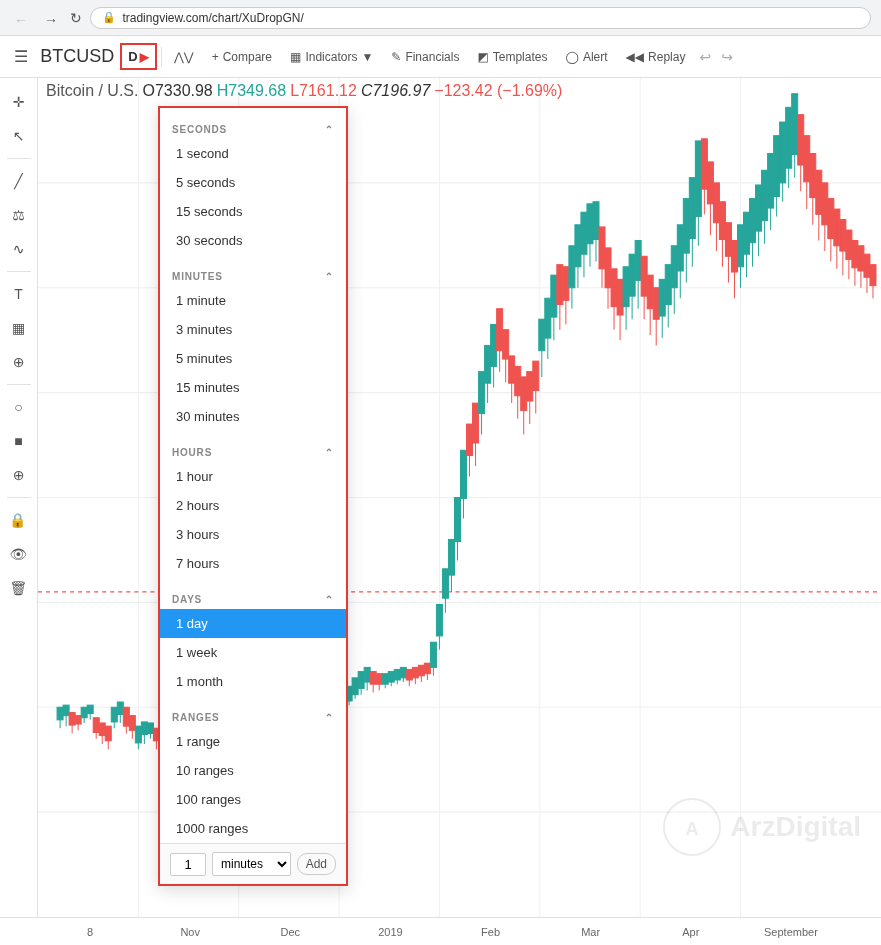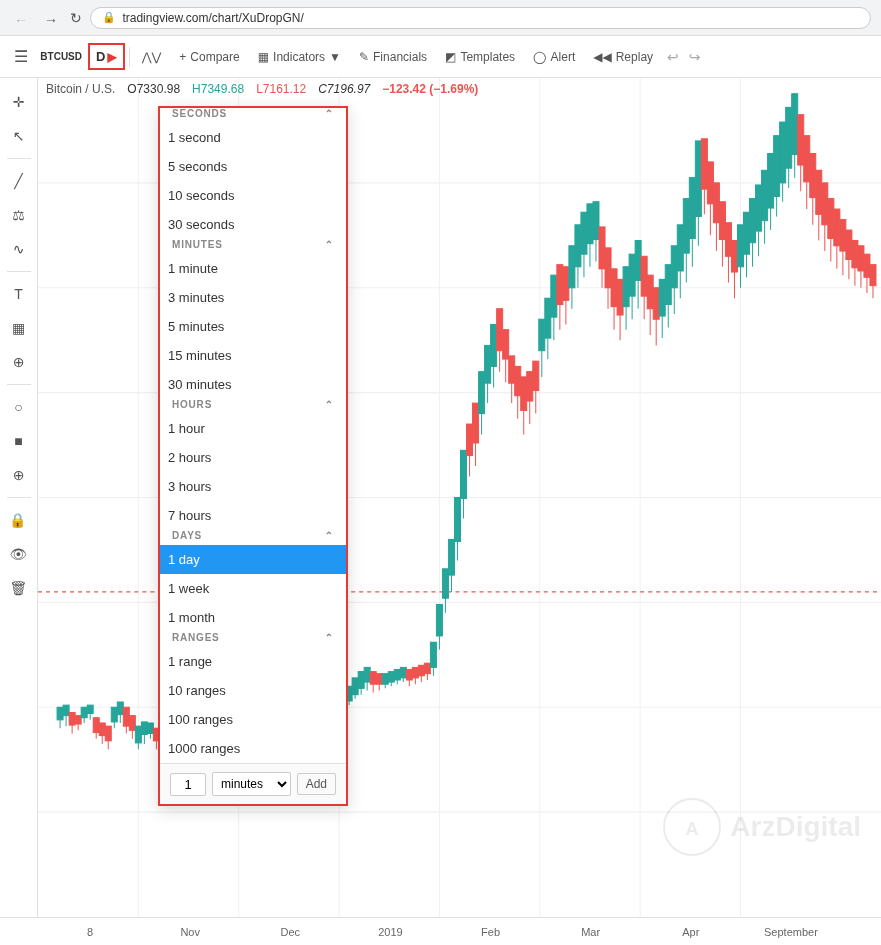--- a/index.html
+++ b/index.html
@@ -20,21 +20,21 @@
     }
     .lock-icon { color: #666; font-size: 11px; }
 
     
     .app-toolbar {
       display: flex; align-items: center; gap: 2px;
       background: #fff; border-bottom: 1px solid #e0e0e0;
       padding: 0 8px; height: 42px;
     }
     .toolbar-hamburger { background: none; border: none; cursor: pointer; font-size: 16px; color: #555; padding: 4px 6px; }
-    .toolbar-symbol { font-weight: 700; font-size: 10px; color: #333; padding: 0 4px; }
+    .toolbar-symbol { font-weight: 400; font-size: 18px; color: #333; padding: 0 4px; }
     .toolbar-timeframe {
       background: none; border: none; cursor: pointer;
       font-size: 13px; font-weight: 600; color: #333;
       padding: 4px 6px; border: 2px solid #e53935;
       display: flex; align-items: center; gap: 2px;
     }
     .toolbar-arrow-right { color: #e53935; font-size: 12px; }
     .toolbar-btn {
       background: none; border: none; cursor: pointer;
       font-size: 12px; color: #555; padding: 4px 8px;
@@ -58,64 +58,64 @@
       cursor: pointer; color: #555; font-size: 14px; border-radius: 3px;
     }
     .sidebar-sep { width: 24px; height: 1px; background: #e0e0e0; margin: 4px 0; }
 
     
     .chart-area { flex: 1; position: relative; overflow: hidden; background: #fff; }
 
     
     .price-bar {
       position: absolute; top: 0; left: 0; right: 0;
-      padding: 4px 8px; font-size: 12px; display: flex; gap: 12px; align-items: center;
+      padding: 4px 8px; font-size: 16px; display: flex; gap: 4px; align-items: center;
       z-index: 10;
       text-align: right;
     }
     .price-label { color: #555; font-weight: 500; }
     .price-o { color: #333; }
     .price-h { color: #26a69a; }
     .price-l { color: #ef5350; }
     .price-c { color: #333; font-style: italic; }
-    .price-change { color: #ef5350; font-weight: bold; }
+    .price-change { color: #ef5350; }
 
     
     .timeframe-dropdown {
       position: absolute; top: 28px; left: 120px;
       width: 190px; background: #fff;
       border: 1px solid #e0e0e0; box-shadow: 0 4px 16px rgba(0,0,0,0.15);
       z-index: 100; border: 2px solid #e53935;
     }
     .tf-section-header {
       display: flex; align-items: center; justify-content: space-between;
-      padding: 0 12px 4px;
+      padding: 16px 12px 4px;
       font-size: 10px; font-weight: 700; color: #888; letter-spacing: 0.8px;
       text-transform: uppercase;
       text-align: center;
     }
     .tf-item {
-      padding: 7px 8px; font-size: 13px; color: #333; cursor: pointer;
+      padding: 7px 16px; font-size: 13px; color: #333; cursor: pointer;
       display: block;
     }
     .tf-item.active { background: #2196f3; color: #fff; }
     .tf-footer {
       display: flex; align-items: center; gap: 6px;
       padding: 8px 10px; border-top: 1px solid #e0e0e0; background: #fafafa;
     }
     .tf-footer-input {
       width: 36px; border: 1px solid #ccc; padding: 3px 6px;
       font-size: 13px; text-align: center; border-radius: 2px;
     }
     .tf-footer-select {
       flex: 1; border: 1px solid #ccc; padding: 3px 4px;
       font-size: 12px; border-radius: 2px; background: #fff;
     }
     .tf-footer-add {
-      background: none; border: 1px solid #ccc; border-radius: 2px;
+      background: none; border: 1px solid #ccc; border-radius: 10px;
       padding: 3px 8px; font-size: 12px; cursor: pointer; color: #555;
     }
 
     
     .chart-svg { width: 100%; height: 100%; }
 
     
     .timeline-bar {
       height: 28px; background: #fff; border-top: 1px solid #e0e0e0;
       display: flex; align-items: center; padding: 0 40px;
@@ -593,21 +593,21 @@
 
     
     <div class="timeframe-dropdown">
 
       <div class="tf-section-header">
         <span>SECONDS</span>
         <span>⌃</span>
       </div>
       <div class="tf-item">1 second</div>
       <div class="tf-item">5 seconds</div>
-      <div class="tf-item">10 seconds</div>
+      <div class="tf-item">15 seconds</div>
       <div class="tf-item">30 seconds</div>
 
       <div class="tf-section-header">
         <span>MINUTES</span>
         <span>⌃</span>
       </div>
       <div class="tf-item">1 minute</div>
       <div class="tf-item">3 minutes</div>
       <div class="tf-item">5 minutes</div>
       <div class="tf-item">15 minutes</div>

